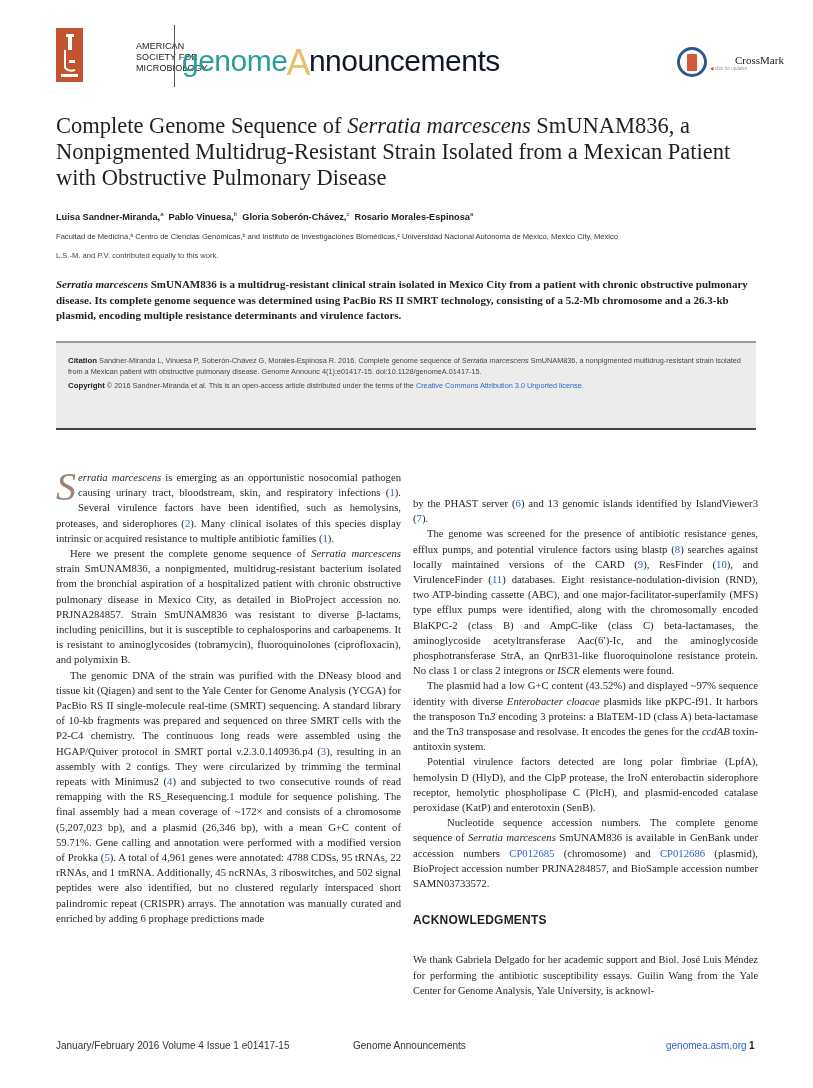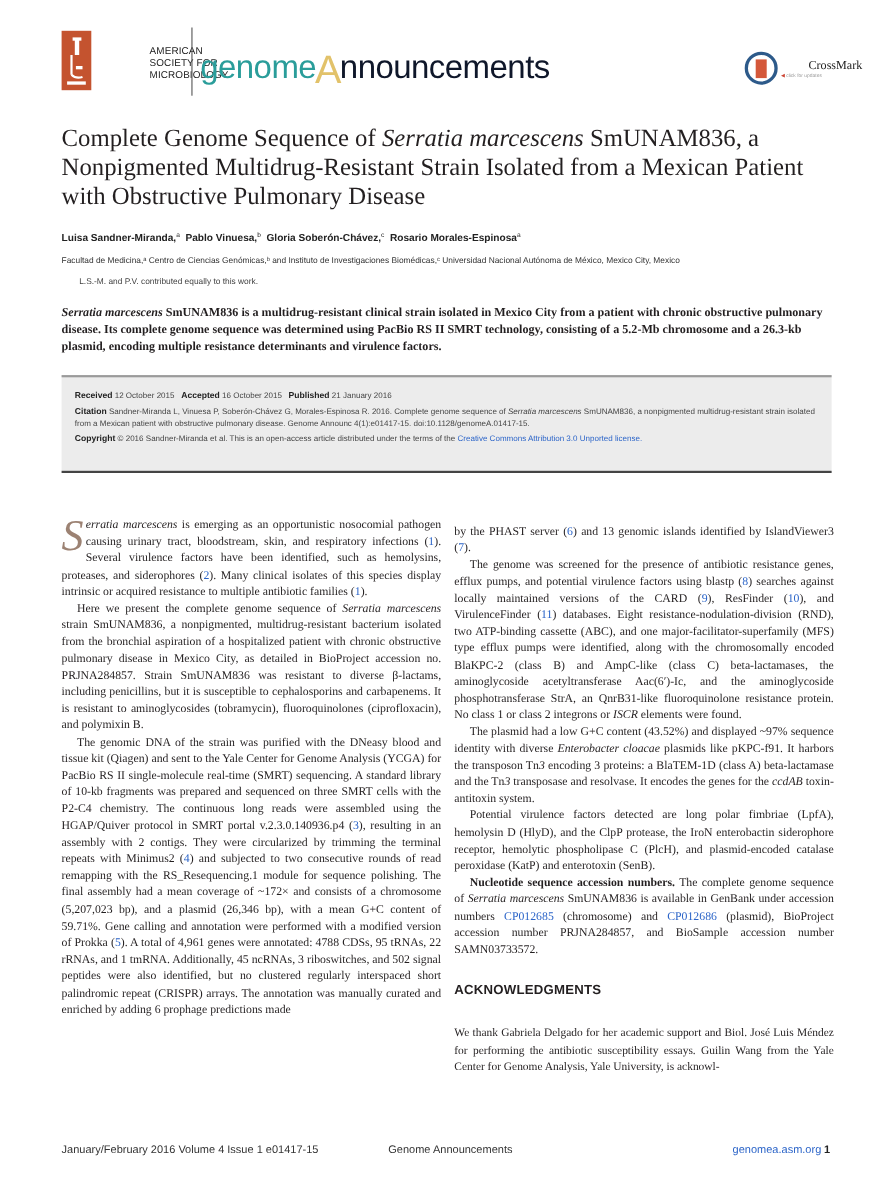--- a/index.html
+++ b/index.html
@@ -18,39 +18,39 @@
   .crossmark .ribbon { position:absolute; left:7px; top:4px; width:10px; height:17px; background:#d4583a; }
   .crossmark-text { left:735px; top:54px; font-family:Liberation Serif, serif; font-size:11px; color:#222; }
   .crossmark-sub { left:710px; top:66px; font-family:"Liberation Sans", sans-serif; font-size:4.5px; color:#999; }
   .crossmark-sub .arr { color:#c43; }
   
   .title { left:56px; top:113px; width:700px; font-family:"Liberation Serif", serif; font-size:22.5px; line-height:26px; color:#231f20; }
   .title i { font-style:italic; }
   .authors { left:56px; top:211px; font-family:"Liberation Sans", sans-serif; font-size:9.2px; font-weight:bold; color:#222; white-space:nowrap; }
   .authors sup { font-size:6px; font-weight:normal; }
   .affil { left:56px; top:232px; font-family:"Liberation Sans", sans-serif; font-size:7.6px; color:#333; white-space:nowrap; }
-  .note { left:56px; top:251px; font-family:"Liberation Sans", sans-serif; font-size:7.6px; color:#444; white-space:nowrap;margin-left:16px; }
+  .note { left:56px; top:251px; font-family:"Liberation Sans", sans-serif; font-size:7.6px; color:#444; white-space:nowrap; }
   .abstract { left:56px; top:277px; width:702px; font-family:"Liberation Serif", serif; font-size:11px; line-height:15.5px; font-weight:bold; color:#231f20; }
   .abstract i { font-style:italic; }
   
   .infobox { left:56px; top:341px; width:700px; height:89px; background:#ececec; border-top:2px solid #9a9a9a; border-bottom:2px solid #444; box-sizing:border-box; font-family:"Liberation Sans", sans-serif; font-size:7.3px; color:#444; padding:10px 12px 0 12px; line-height:13px; }
   .infobox b { color:#222; font-size:7.8px; }
   .infobox .row { white-space:nowrap; }
   .infobox .cit { line-height:11px; margin-top:2px; margin-bottom:2px; }
   .infobox a { color:#2b64c8; text-decoration:none; }
   .infobox i { font-style:italic; }
   
   .col { font-family:"Liberation Serif", serif; font-size:10.7px; line-height:15.2px; color:#231f20; text-align:justify; width:345px; }
   .col p { margin:0; text-indent:14px; }
   .col p.first { text-indent:0; }
   .col i { font-style:italic; }
-  .col b { font-weight:bold; }
+  .col b { font-weight:normal;margin-left:20px; }
   .col a { color:#2b64c8; text-decoration:none; }
   .left-col { left:56px; top:470px; }
-  .right-col { left:413px; top:476px; }
+  .right-col { left:413px; top:496px; }
   .dropcap { float:left; font-family:"Liberation Serif", serif; font-style:italic; font-size:40px; line-height:30px; color:#9c8273; margin:2px 2px 0 0; }
   .ack-head { font-family:"Liberation Sans", sans-serif; font-weight:bold; font-size:12px; margin:22px 0 8px 0; letter-spacing:0.2px; }
   .col p.ack { text-indent:0; font-size:10.4px;margin-top:24px; }
   
   .footer { top:1040px; font-family:"Liberation Sans", sans-serif; font-size:10px; color:#333; white-space:nowrap; }
   .footer-left { left:56px; }
   .footer-center { left:353px; }
   .footer-right { left:666px; color:#2b64c8; }
   .footer-page { left:749px; font-weight:bold; color:#222; }
 </style>
@@ -87,25 +87,20 @@
   <span>Pablo Vinuesa,</span><sup>b</sup>&nbsp;
   <span>Gloria Soberón-Chávez,</span><sup>c</sup>&nbsp;
   <span>Rosario Morales-Espinosa</span><sup>a</sup>
 </div>
 <div class="abs affil">Facultad de Medicina,ᵃ Centro de Ciencias Genómicas,ᵇ and Instituto de Investigaciones Biomédicas,ᶜ Universidad Nacional Autónoma de México, Mexico City, Mexico</div>
 <div class="abs note">L.S.-M. and P.V. contributed equally to this work.</div>
 
 <div class="abs abstract"><i>Serratia marcescens</i><span> SmUNAM836 is a multidrug-resistant clinical strain isolated in Mexico City from a patient with chronic obstructive pulmonary disease. Its complete genome sequence was determined using PacBio RS II SMRT technology, consisting of a 5.2-Mb chromosome and a 26.3-kb plasmid, encoding multiple resistance determinants and virulence factors.</span></div>
 
 <div class="abs infobox">
-  <div class="row">
-    <b>Received</b> <span>12 October 2015</span>&nbsp;&nbsp;
-    <b>Accepted</b> <span>16 October 2015</span>&nbsp;&nbsp;
-    <b>Published</b> <span>21 January 2016</span>
-  </div>
   <div class="cit">
     <b>Citation</b> <span>Sandner-Miranda L, Vinuesa P, Soberón-Chávez G, Morales-Espinosa R. 2016. Complete genome sequence of </span><i>Serratia marcescens</i><span> SmUNAM836, a nonpigmented multidrug-resistant strain isolated from a Mexican patient with obstructive pulmonary disease. Genome Announc 4(1):e01417-15. doi:10.1128/genomeA.01417-15.</span>
   </div>
   <div class="row">
     <b>Copyright</b> <span>© 2016 Sandner-Miranda et al. This is an open-access article distributed under the terms of the </span><a>Creative Commons Attribution 3.0 Unported license.</a>
   </div>
 </div>
 
 <div class="abs col left-col">
   <p class="first"><span class="dropcap">S</span><i>erratia marcescens</i><span> is emerging as an opportunistic nosocomial pathogen causing urinary tract, bloodstream, skin, and respiratory infections (</span><a>1</a><span>). Several virulence factors have been identified, such as hemolysins, proteases, and siderophores (</span><a>2</a><span>). Many clinical isolates of this species display intrinsic or acquired resistance to multiple antibiotic families (</span><a>1</a><span>).</span></p>

